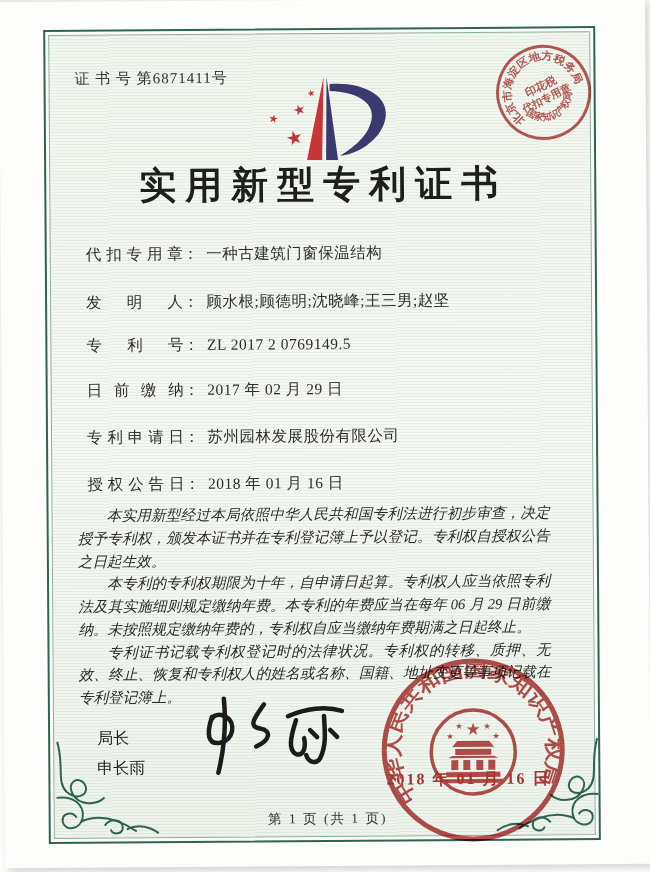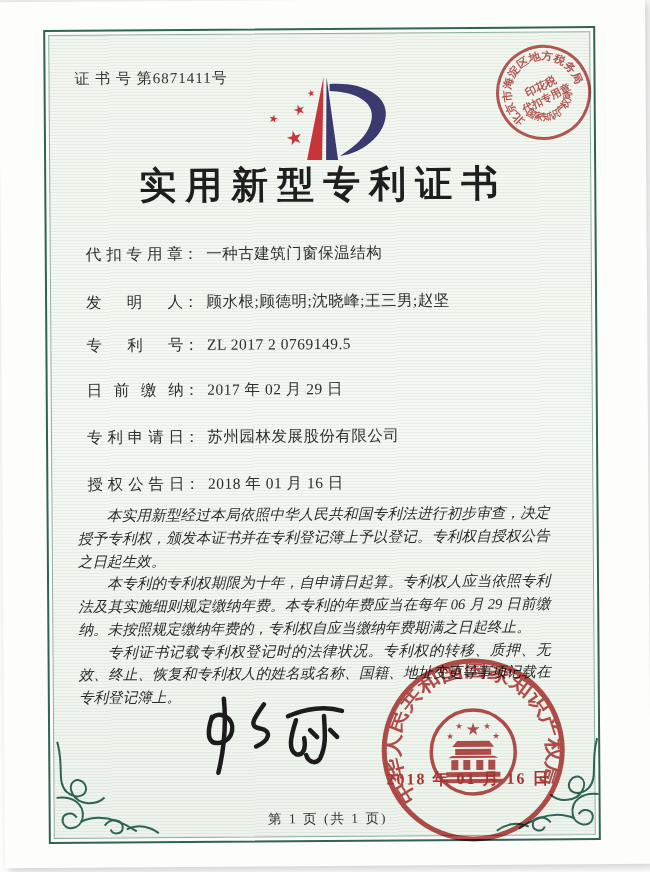--- a/index.html
+++ b/index.html
@@ -134,20 +134,24 @@
   <div class="field-row" style="top:473px">
     <span class="field-label">授权公告日</span><span class="field-colon">：</span><span class="field-value">2018 年 01 月 16 日</span>
   </div>
 
   <div class="body-text">
     <p>本实用新型经过本局依照中华人民共和国专利法进行初步审查，决定授予专利权，颁发本证书并在专利登记簿上予以登记。专利权自授权公告之日起生效。</p>
     <p>本专利的专利权期限为十年，自申请日起算。专利权人应当依照专利法及其实施细则规定缴纳年费。本专利的年费应当在每年 06 月 29 日前缴纳。未按照规定缴纳年费的，专利权自应当缴纳年费期满之日起终止。</p>
     <p>专利证书记载专利权登记时的法律状况。专利权的转移、质押、无效、终止、恢复和专利权人的姓名或名称、国籍、地址变更等事项记载在专利登记簿上。</p>
   </div>
 
+  <div class="signer">
+    <div>局长</div>
+    <div>申长雨</div>
+  </div>
 
   <svg class="signature" width="180" height="100" viewBox="0 0 180 100">
     <g fill="none" stroke="#1c1c1c" stroke-width="4.5" stroke-linecap="round" stroke-linejoin="round">
       <path d="M36,28 C30,46 32,56 44,54 C58,51 60,34 50,28 C43,24 37,27 36,30"></path>
       <path d="M48,10 C50,32 48,60 42,84"></path>
       <path d="M88,16 C78,30 72,38 84,40 C96,42 94,52 80,58"></path>
       <path d="M112,28 C130,20 150,18 166,23"></path>
       <path d="M120,32 C114,50 112,62 120,66 C127,68 130,60 128,50"></path>
       <path d="M148,28 C149,46 150,58 144,70 C140,77 132,74 130,67"></path>
       <path d="M134,42 L141,49"></path>

